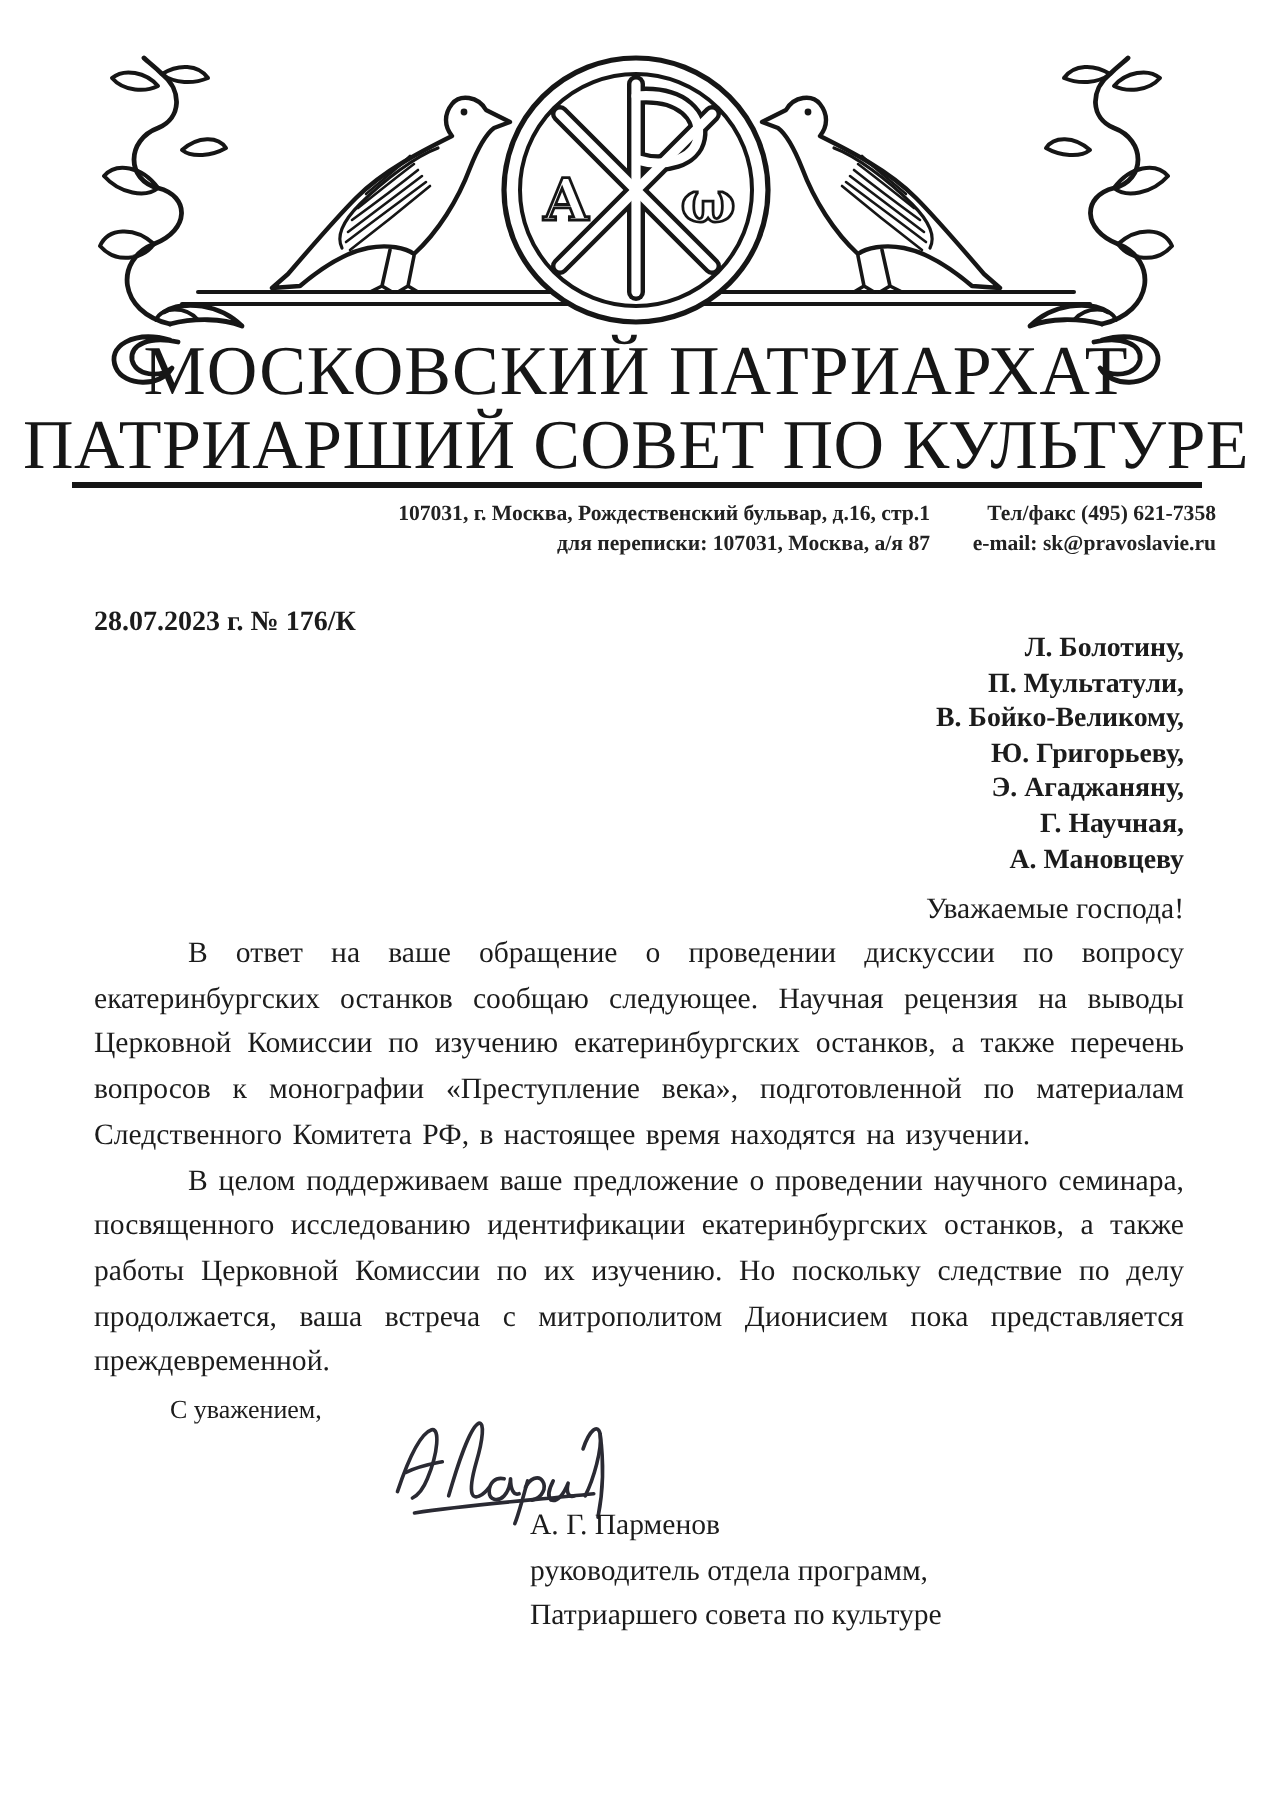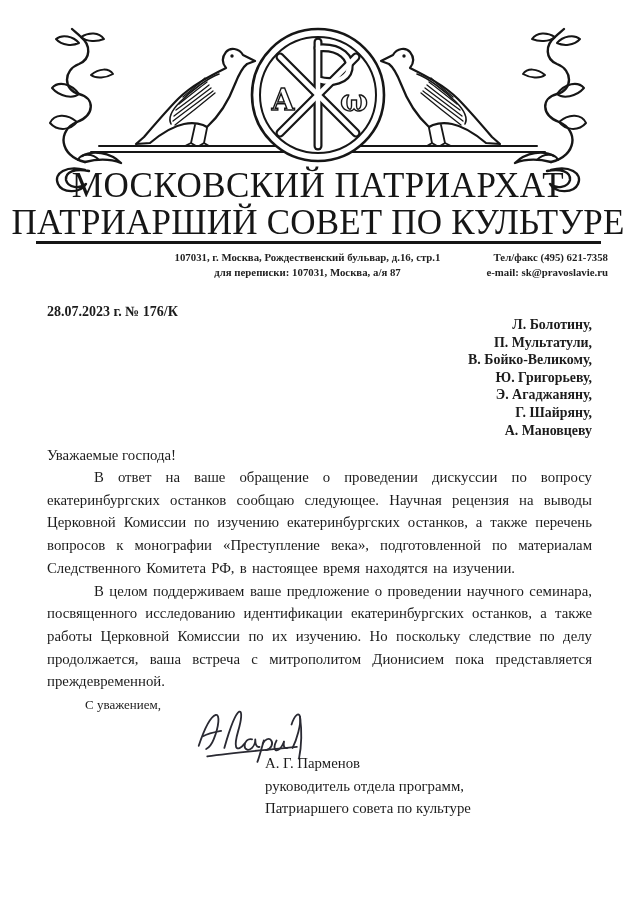--- a/index.html
+++ b/index.html
@@ -8,28 +8,28 @@
     position:relative; width:636px; height:901px; margin:0 auto;
     background:#ffffff; overflow:hidden; color:#1c1c1c;
     font-family:"Liberation Serif","DejaVu Serif",serif;
   }
   .abs { position:absolute; }
   .emblem-svg { left:33px; top:12px; width:570px; height:185px; }
   .org-title { left:0; top:167px; width:636px; text-align:center;
     font-size:35px; line-height:37px; letter-spacing:0.5px; font-weight:400; color:#161616; }
   .org-title .l2 { letter-spacing:0.2px; }
   .title-rule { left:36px; top:241px; width:565px; height:3px; background:#151515; }
-  .contact-addr { left:150px; top:250px; width:315px; text-align:center;
+  .contact-addr { left:150px; top:250px; width:315px; text-align:right;
     font-size:10.8px; line-height:14.5px; font-weight:bold; color:#222; }
   .contact-tel { left:468px; top:250px; width:140px; text-align:right;
     font-size:10.8px; line-height:14.5px; font-weight:bold; color:#222; }
   .ref-line { left:47px; top:280px; font-size:14px; font-weight:bold;margin-top:24px; }
   .recipients { right:44px; top:316px; width:300px; text-align:right;
     font-size:13.9px; line-height:17.6px; font-weight:bold; }
-  .salutation { left:47px; top:447px; width:545px; text-align:left; font-size:14.8px; }
+  .salutation { left:47px; top:447px; width:545px; text-align:right; font-size:14.8px; }
   .body-text { left:47px; top:466px; width:545px; font-size:14.8px; line-height:22.7px;
     text-align:justify; }
   .body-text p { text-indent:47px; word-spacing:1.5px; }
   .valediction { left:85px; top:697px; font-size:13px; }
   .signature-svg { left:192px; top:701px; width:118px; height:64px; }
   .sign-block { left:265px; top:752px; font-size:14.8px; line-height:22.5px; }
   .stroke { fill:none; stroke:#161616; stroke-linecap:round; stroke-linejoin:round; }
 </style>
 </head>
 <body>
@@ -121,21 +121,21 @@
   </div>
 
   <div class="abs ref-line">28.07.2023 г. № 176/К</div>
 
   <div class="abs recipients">
     <div>Л. Болотину,</div>
     <div>П. Мультатули,</div>
     <div>В. Бойко-Великому,</div>
     <div>Ю. Григорьеву,</div>
     <div>Э. Агаджаняну,</div>
-    <div>Г. Шайряну,</div>
+    <div>Г. Научная,</div>
     <div>А. Мановцеву</div>
   </div>
 
   <div class="abs salutation">Уважаемые господа!</div>
 
   <div class="abs body-text">
     <p>В ответ на ваше обращение о проведении дискуссии по вопросу екатеринбургских останков сообщаю следующее. Научная рецензия на выводы Церковной Комиссии по изучению екатеринбургских останков, а также перечень вопросов к монографии «Преступление века», подготовленной по материалам Следственного Комитета РФ, в настоящее время находятся на изучении.</p>
     <p>В целом поддерживаем ваше предложение о проведении научного семинара, посвященного исследованию идентификации екатеринбургских останков, а также работы Церковной Комиссии по их изучению. Но поскольку следствие по делу продолжается, ваша встреча с митрополитом Дионисием пока представляется преждевременной.</p>
   </div>
 

